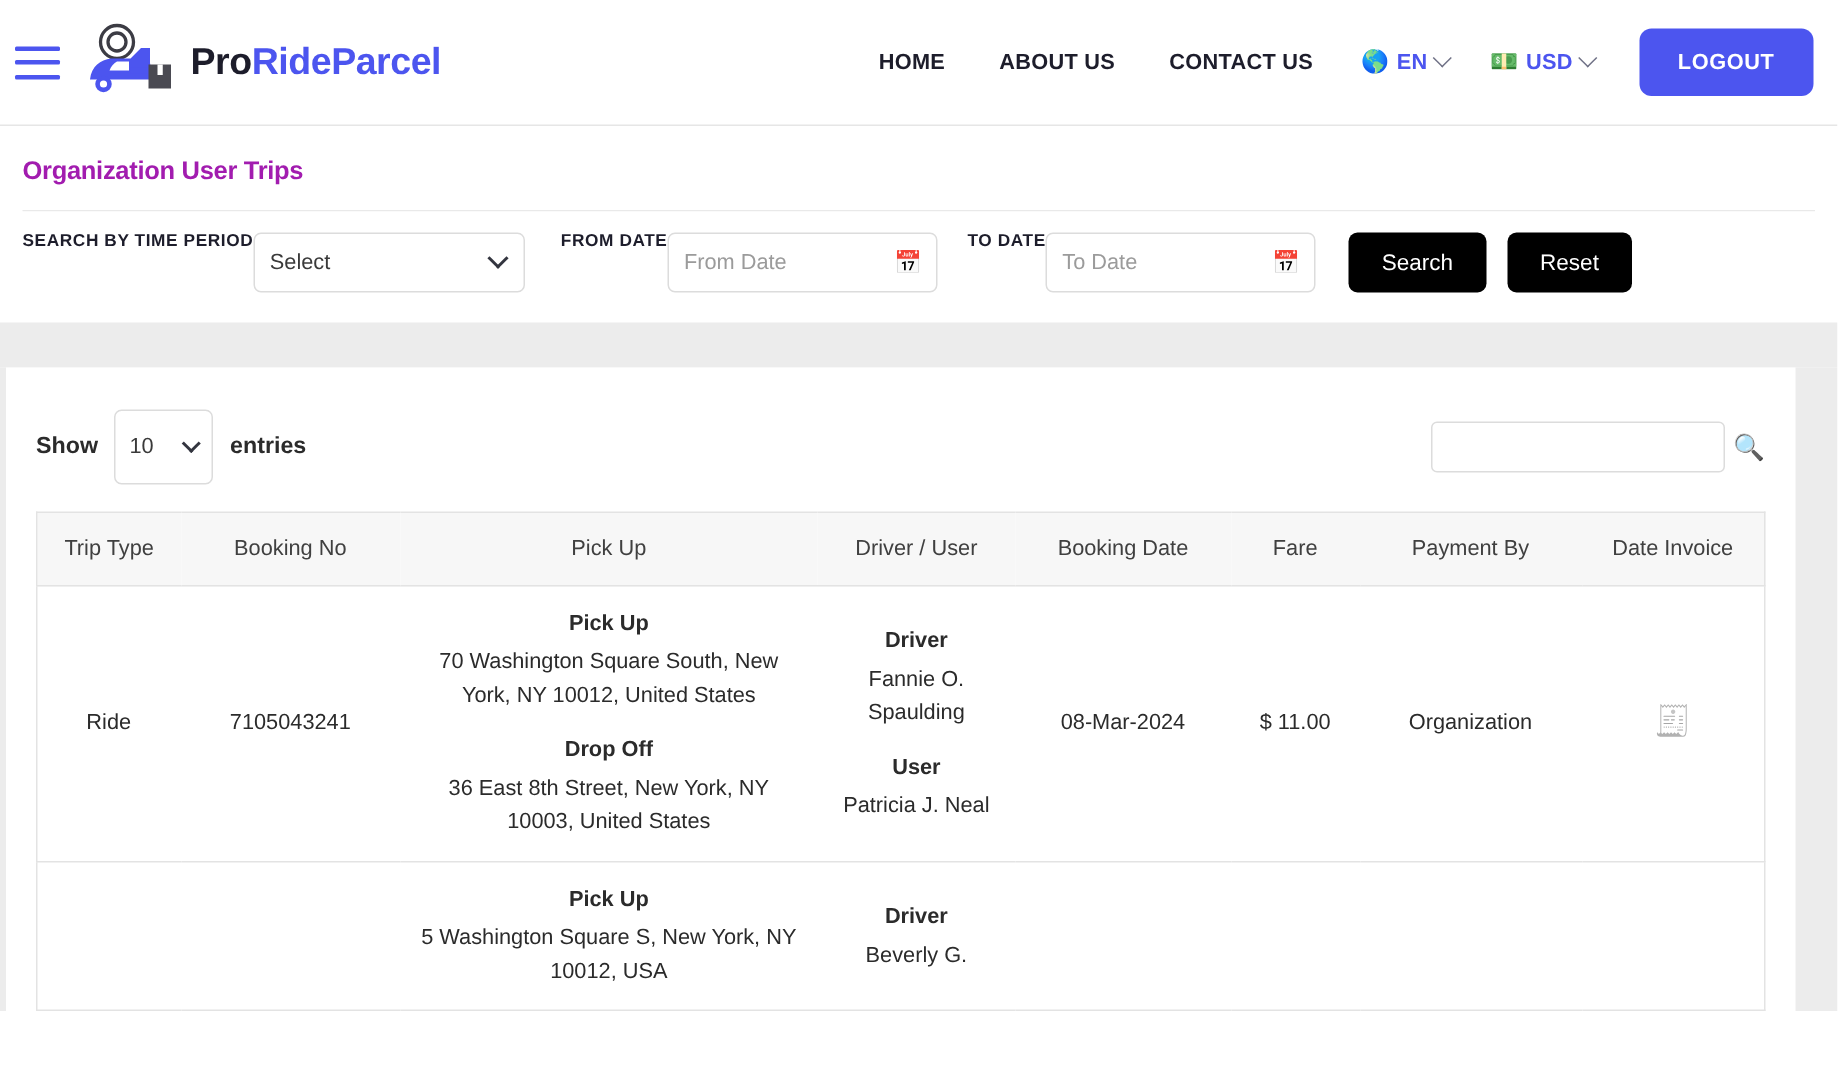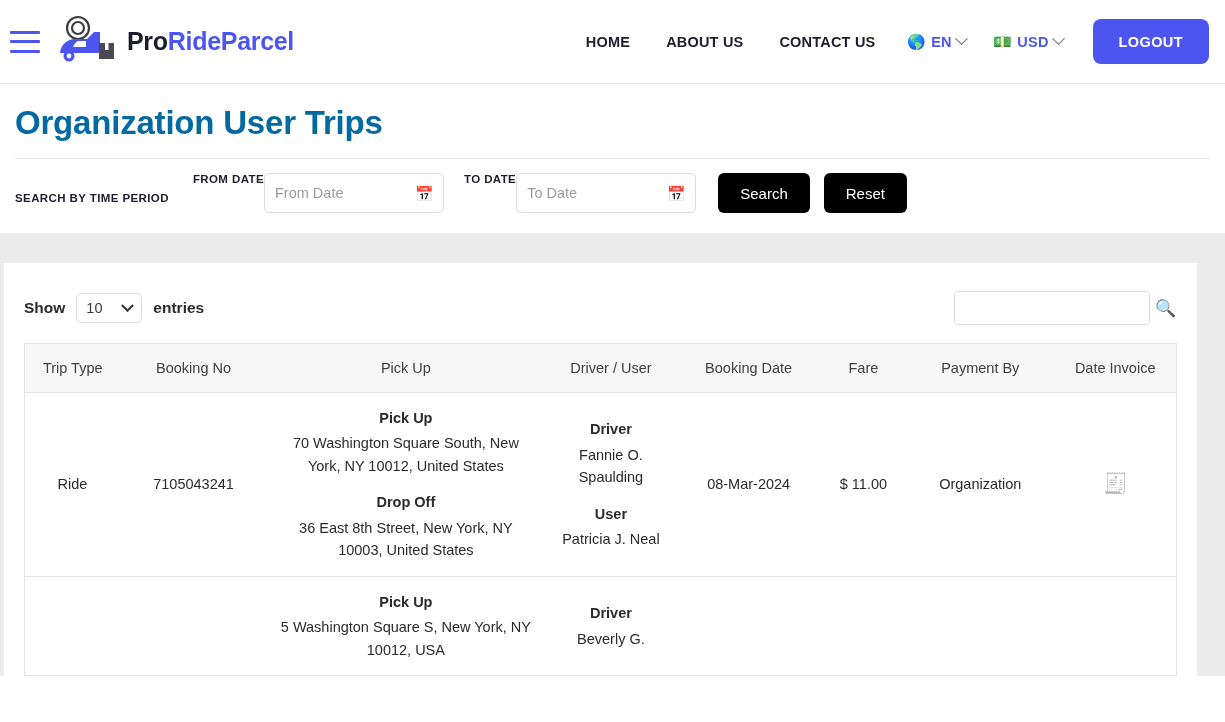--- a/index.html
+++ b/index.html
@@ -101,23 +101,23 @@
     border-radius: 8px;
     height: 45px;
     padding: 0 26px;
     cursor: pointer;
     font-family: "Liberation Sans", sans-serif;
   }
 
   
   .page-title-wrap { padding: 20px 15px 0 15px; background:#fff; }
   .page-title {
-    font-size: 33px;
-    font-weight: bold;
-    color: #0369a1;
+    font-size: 17px;
+    font-weight: bold;
+    color: #a21caf;
     letter-spacing: -0.2px;
   }
   .title-rule {
     margin-top: 16px;
     border-top: 1px solid #e9e9e9;
   }
 
   
   .filters {
     background: #fff;
@@ -195,21 +195,21 @@
   .show-entries {
     display: flex;
     align-items: center;
     gap: 11px;
     font-size: 15.5px;
     font-weight: bold;
     color: #2b2b2b;
   }
   .len-select {
     width: 66px;
-    height: 30px;
+    height: 50px;
     border: 1px solid #dcdcdc;
     border-radius: 5px;
     display: flex;
     align-items: center;
     padding: 0 9px;
     position: relative;
     font-size: 14.5px;
     font-weight: normal;
     color: #3a3a3a;
   }
@@ -339,20 +339,24 @@
 
 <div class="page-title-wrap">
   <div class="page-title">Organization User Trips</div>
   <div class="title-rule"></div>
 </div>
 
 <div class="filters">
 
   <div class="field">
     <div class="field-label">SEARCH BY TIME PERIOD</div>
+    <div class="ctrl select-sm">
+      <span class="val">Select</span>
+      <span class="chev"></span>
+    </div>
   </div>
 
   <div class="gap-a"></div>
 
   <div class="field">
     <div class="field-label">FROM DATE</div>
     <div class="ctrl date">
       <span class="ph">From Date</span>
       <span class="cal-ico">📅</span>
     </div>

